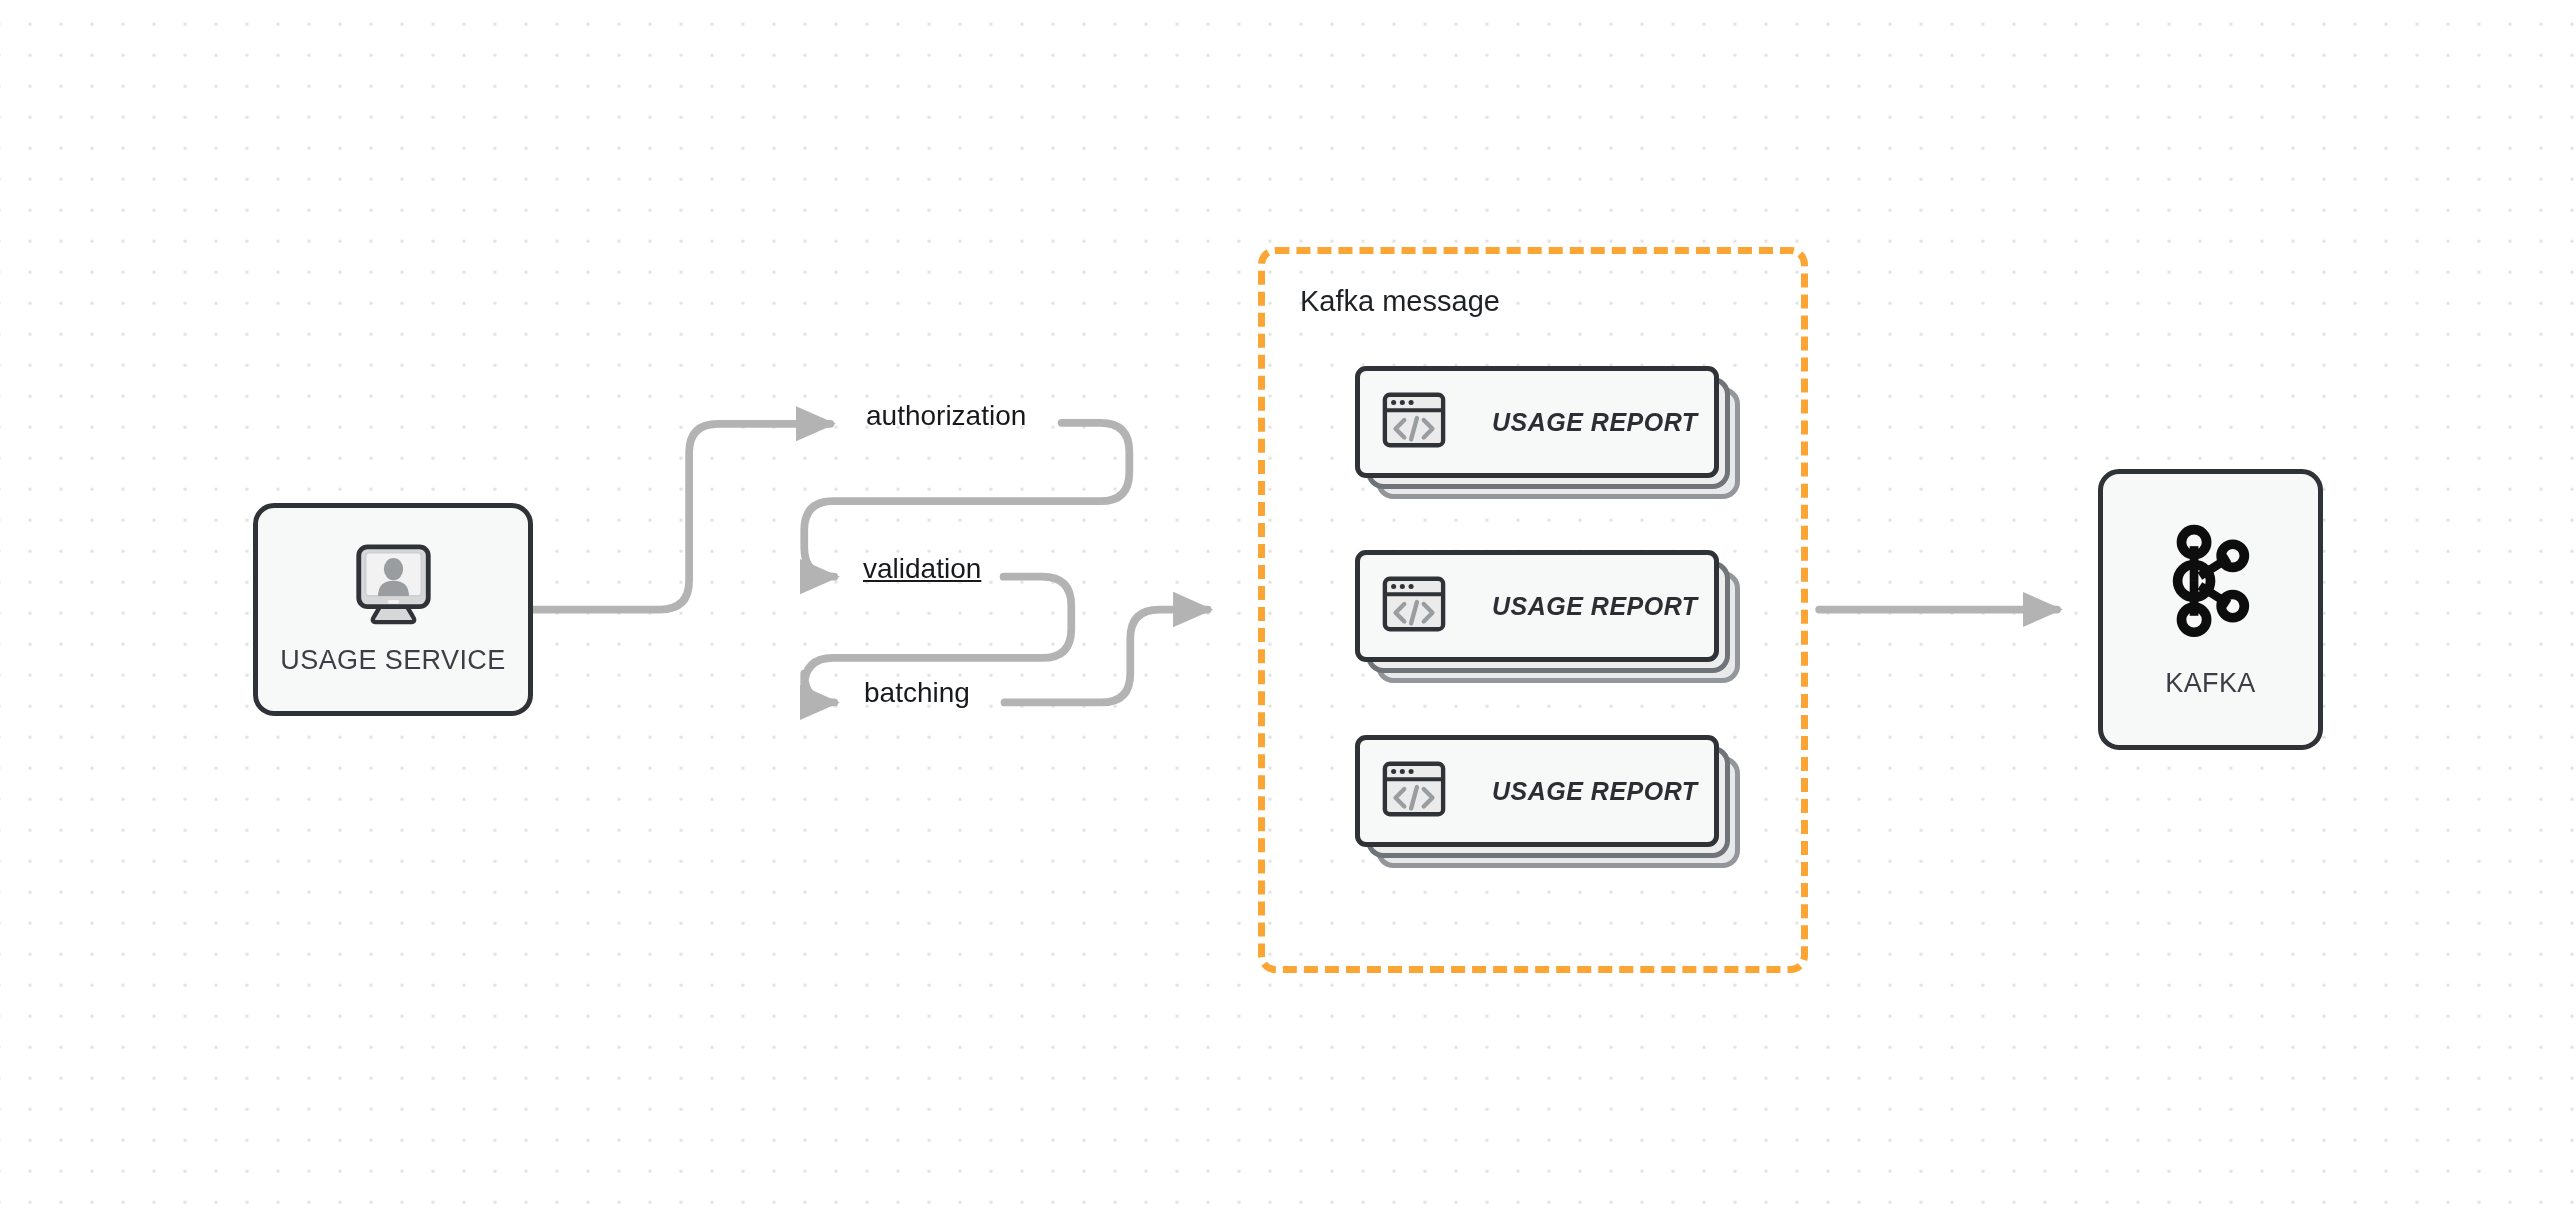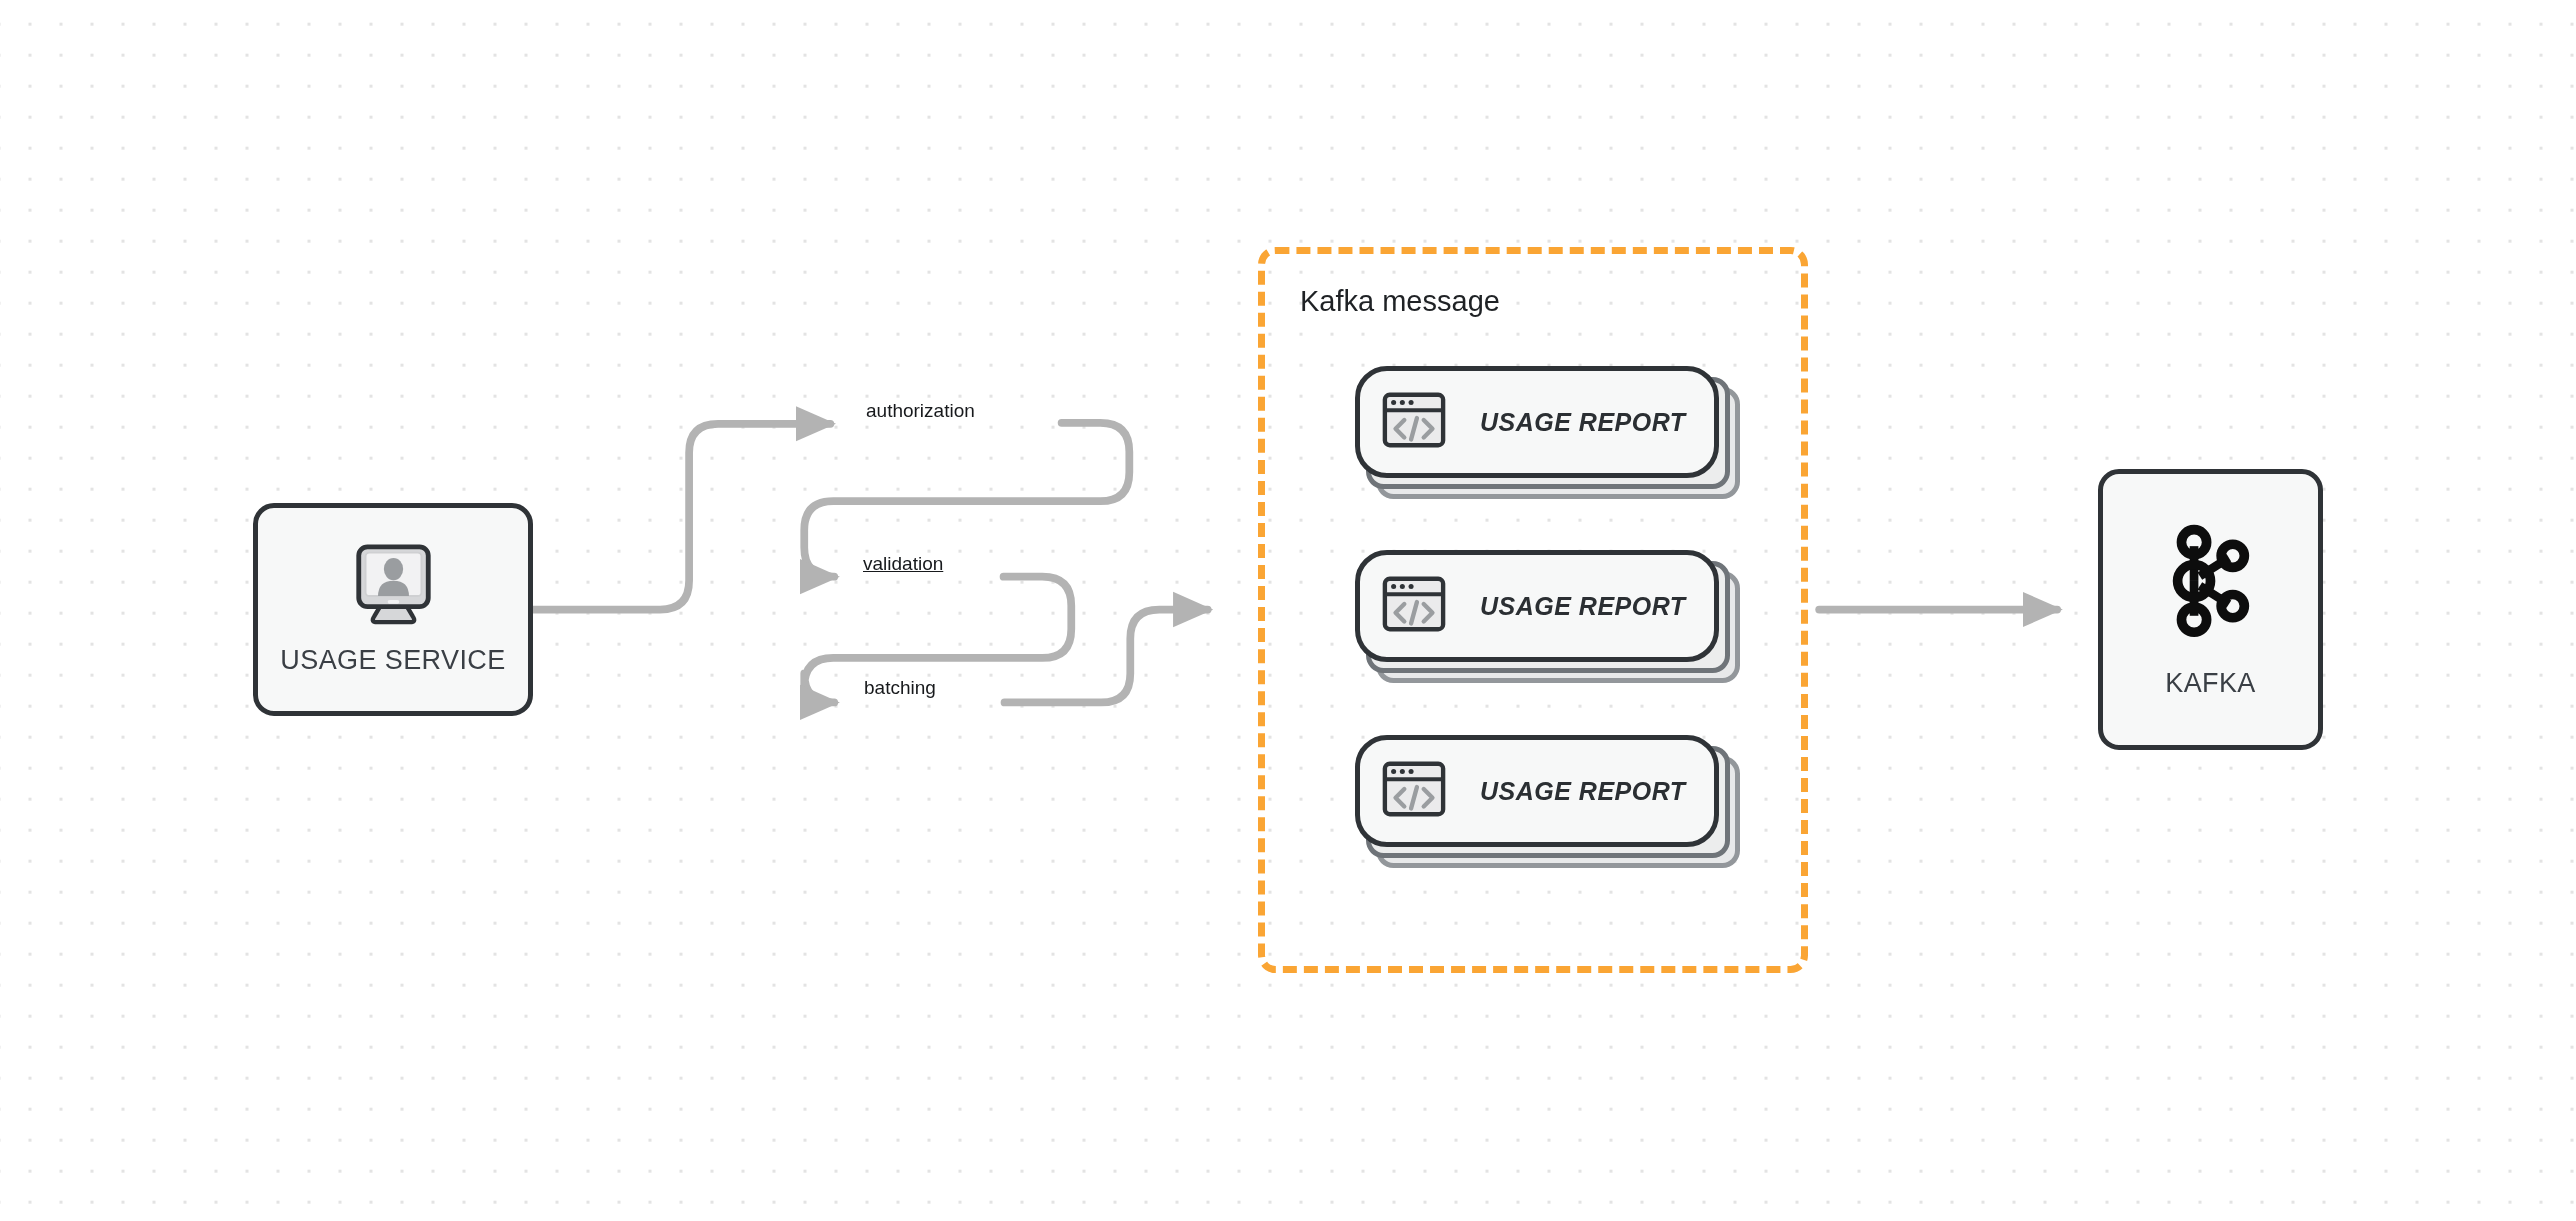--- a/index.html
+++ b/index.html
@@ -117,43 +117,44 @@
   }
   .card-front {
     position: absolute;
     left: 0;
     top: 0;
     width: 364px;
     height: 112px;
     box-sizing: border-box;
     background: #f7f8f8;
     border: 5.8px solid #2f3337;
-    border-radius: 32px;
+    border-radius: 11px;
     display: flex;
     flex-direction: row;
     align-items: center;
+    gap: 12px;
   }
   .card-icon {
     margin-left: 21px;
     flex: 0 0 auto;
   }
   .card-text {
     font-size: 25px;
     font-style: italic;
     font-weight: bold;
     color: #2b2f33;
     letter-spacing: 0.5px;
     margin-left: 33px;
     white-space: nowrap;
   }
 
   
   .edge-label {
     position: absolute;
-    font-size: 19px;
+    font-size: 28px;
     color: #17191c;
     white-space: nowrap;
   }
   #label-authorization { left: 866px; top: 400px; }
   #label-validation    { left: 863px; top: 553px; text-decoration: underline; }
   #label-batching      { left: 864px; top: 677px; text-align: center; }
 </style>
 </head>
 <body>
 

